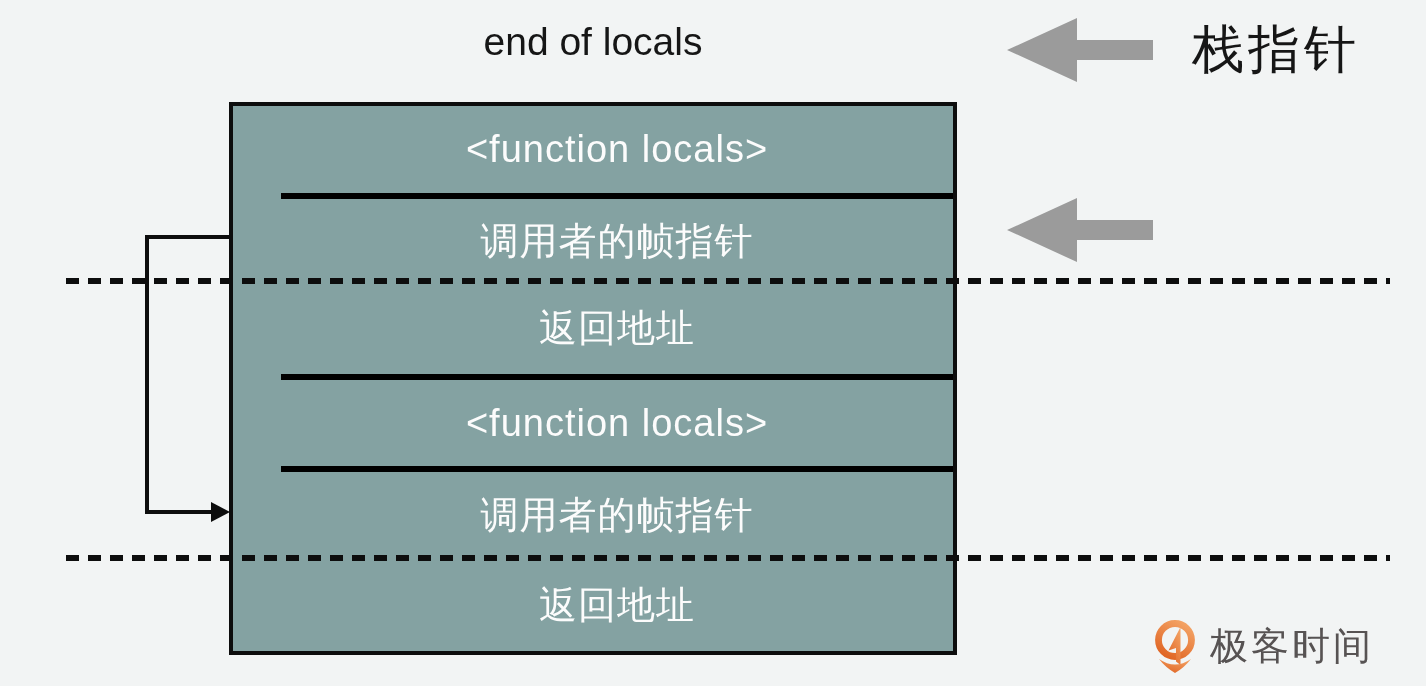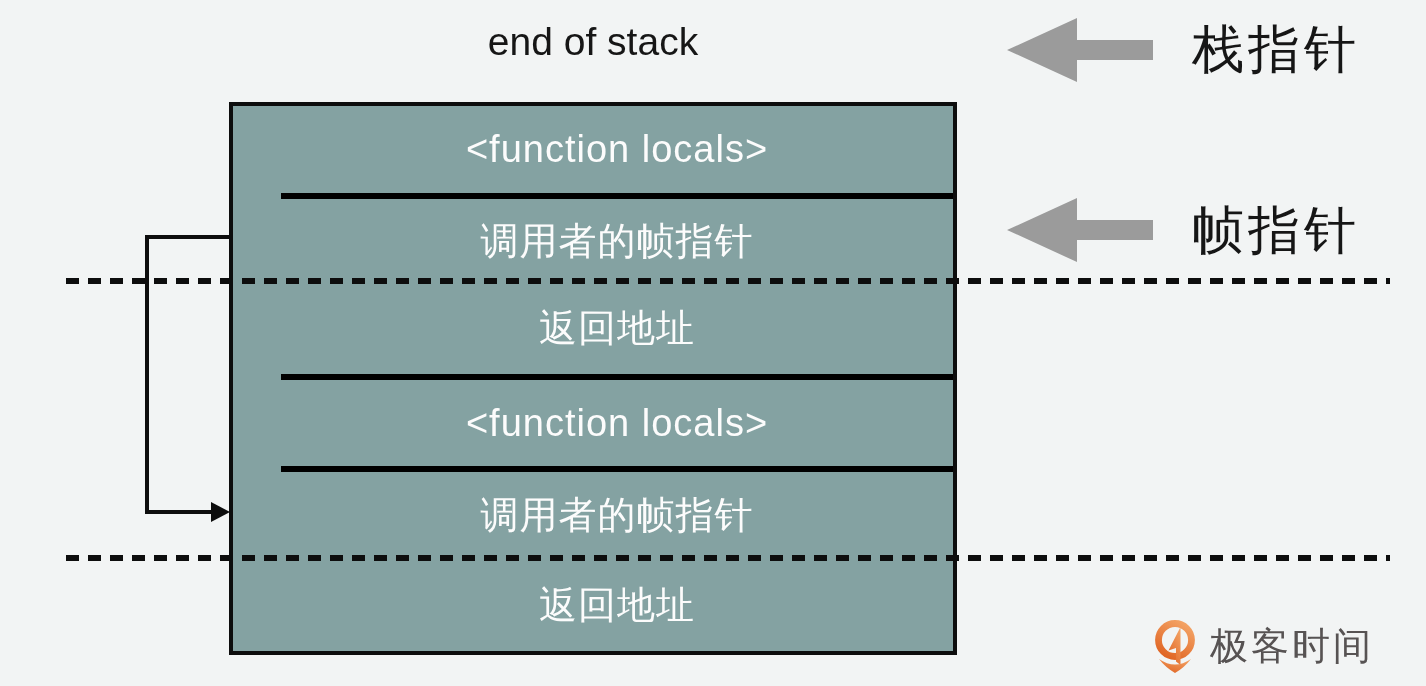--- a/index.html
+++ b/index.html
@@ -114,21 +114,21 @@
     color: #575353;
     letter-spacing: 3px;
     white-space: nowrap;
   }
 </style>
 </head>
 <body>
 
 <div class="canvas">
 
-  <div class="end-label">end of stack</div>
+  <div class="end-label">end of locals</div>
 
   <div class="stack-box">
     <div class="stack-row r1">
       <span>&lt;function locals&gt;</span>
     </div>
     <div class="stack-row r2 sep">
       <span>调用者的帧指针</span>
     </div>
     <div class="stack-row r3">
       <span>返回地址</span>
@@ -153,21 +153,20 @@
   <div class="conn-arrowhead"></div>
 
   <svg class="gray-arrow sp" viewBox="0 0 146 64">
     <polygon points="0,32 70,0 70,22 146,22 146,42 70,42 70,64" fill="#9b9b9b"></polygon>
   </svg>
   <div class="pointer-label sp">栈指针</div>
 
   <svg class="gray-arrow fp" viewBox="0 0 146 64">
     <polygon points="0,32 70,0 70,22 146,22 146,42 70,42 70,64" fill="#9b9b9b"></polygon>
   </svg>
-  <div class="pointer-label fp">帧指针</div>
 
   <div class="logo">
     <svg class="logo-icon" viewBox="0 0 46 56">
       <defs>
         <linearGradient id="og" x1="0.8" y1="0" x2="0.2" y2="1">
           <stop offset="0" stop-color="#f3a264"></stop>
           <stop offset="1" stop-color="#e06524"></stop>
         </linearGradient>
       </defs>
       <circle cx="23" cy="22" r="16.5" fill="none" stroke="url(#og)" stroke-width="6.8"></circle>

